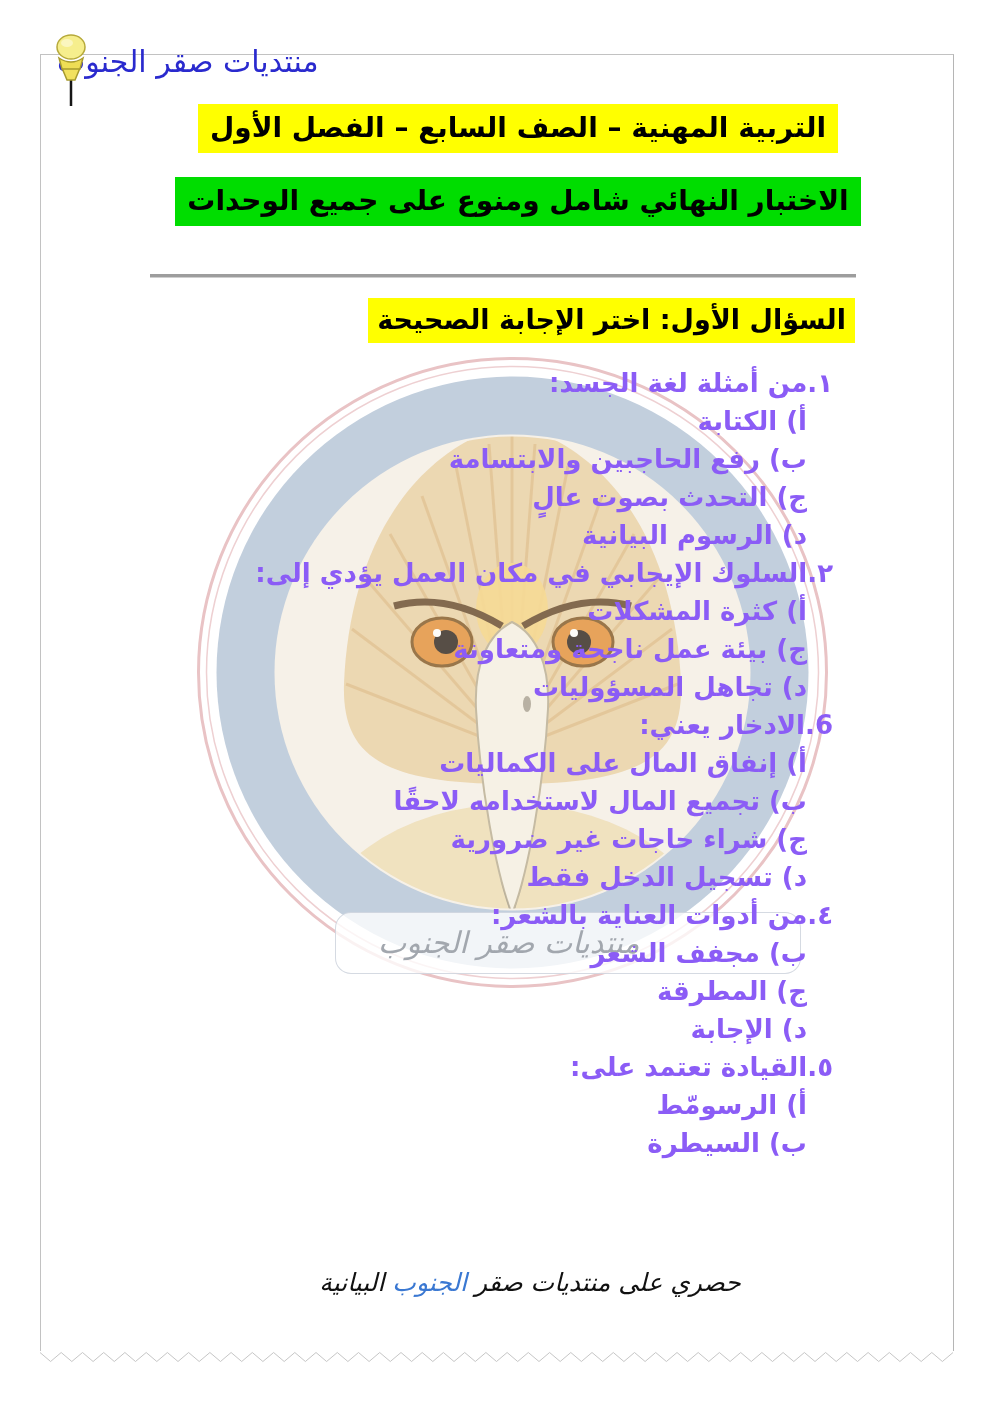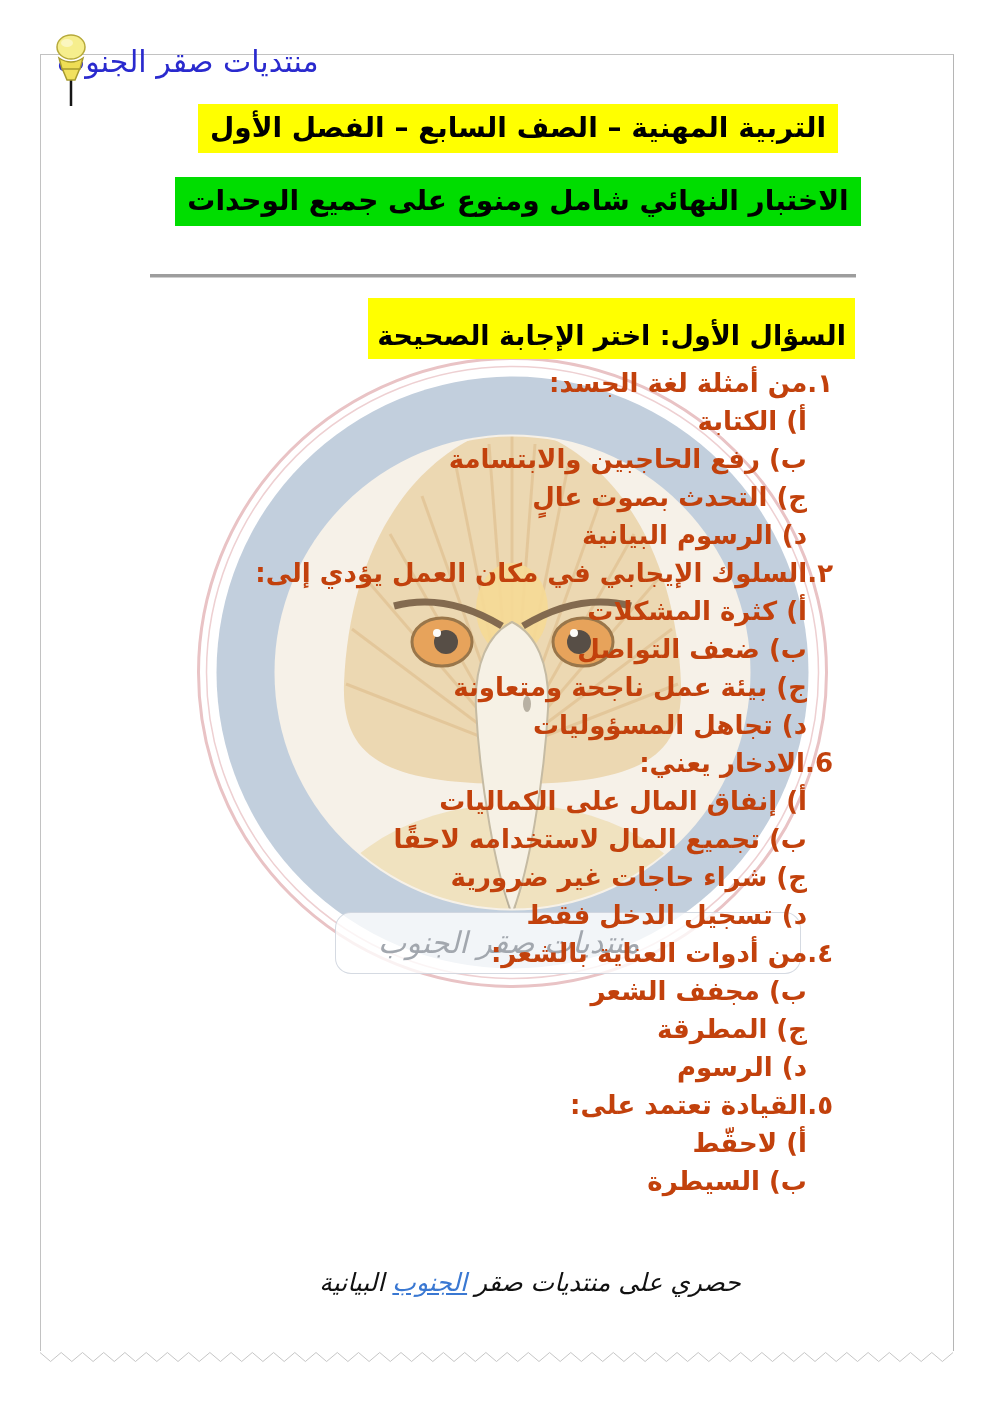--- a/index.html
+++ b/index.html
@@ -29,27 +29,27 @@
   .hl { direction:rtl; font-weight:bold; font-size:28px; color:#000; padding:7px 12px 9px; white-space:nowrap;margin-left:43px; }
   .hl-yellow { background:var(--hl-yellow,#ffff00); }
   .hl-green  { background:var(--hl-green,#00dd00); }
 
   .separator { position:absolute; left:150px; top:274px; width:706px; height:3px;
     background:#9d9d9d; border-bottom:1px solid #cfcfcf; z-index:2; }
 
   .section-header {
     position:absolute; right:138px; top:298px; z-index:3;
     background:var(--hl-yellow,#ffff00); direction:rtl;
-    font-weight:bold; font-size:27px; color:#000; padding:22px 9px 8px; white-space:nowrap;
+    font-weight:bold; font-size:27px; color:#000; padding:6px 9px 8px; white-space:nowrap;
   }
 
   
   .questions {
     position:absolute; right:160px; left:60px; top:364px; z-index:3;
-    direction:rtl; text-align:right; color:#c2410c;
+    direction:rtl; text-align:right; color:#8b5cf6;
     font-weight:bold; font-size:26px; line-height:38px;
   }
   .q-line  { white-space:nowrap; }
   .opt-line{ white-space:nowrap; padding-right:26px; }
 
   
   .watermark-svg { position:absolute; left:194px; top:354px; width:637px; height:637px; z-index:0; }
   .wm-box {
     position:absolute; left:335px; top:912px; width:466px; height:62px; z-index:1;
     background:rgba(255,255,255,0.78); border:1px solid rgba(190,198,210,0.65);
@@ -57,21 +57,21 @@
     font-style:italic; font-size:30px; color:#a2a7ae; line-height:60px; padding-left:42px;
     box-sizing:border-box; white-space:nowrap; overflow:hidden;
   }
 
   
   .credit {
     position:absolute; left:300px; width:460px; top:1268px; z-index:3;
     direction:rtl; text-align:center; font-family:"DejaVu Serif", serif; font-style:italic;
     font-size:25px; color:#111; white-space:nowrap;
   }
-  .credit .link { color:var(--link-blue,#3a78d2); text-decoration:underline; cursor:pointer; }
+  .credit .link { color:var(--link-blue,#3a78d2); cursor:pointer; }
   .site-url {
     position:absolute; right:4px; top:1432px; z-index:3;
     font-weight:bold; font-style:italic; font-size:17px; color:#000; letter-spacing:0.5px;
   }
 </style>
 </head>
 <body>
 
 <div class="page">
 
@@ -151,34 +151,33 @@
   <div class="section-header">السؤال الأول: اختر الإجابة الصحيحة</div>
 
   <div class="questions">
       <div class="q-line">١.من أمثلة لغة الجسد:</div>
       <div class="opt-line">أ) الكتابة</div>
       <div class="opt-line">ب) رفع الحاجبين والابتسامة</div>
       <div class="opt-line">ج) التحدث بصوت عالٍ</div>
       <div class="opt-line">د) الرسوم البيانية</div>
       <div class="q-line">٢.السلوك الإيجابي في مكان العمل يؤدي إلى:</div>
       <div class="opt-line">أ) كثرة المشكلات</div>
-      <div class="opt-line">ب) ضعف التواصل</div>
       <div class="opt-line">ج) بيئة عمل ناجحة ومتعاونة</div>
       <div class="opt-line">د) تجاهل المسؤوليات</div>
       <div class="q-line">6.الادخار يعني:</div>
       <div class="opt-line">أ) إنفاق المال على الكماليات</div>
       <div class="opt-line">ب) تجميع المال لاستخدامه لاحقًا</div>
       <div class="opt-line">ج) شراء حاجات غير ضرورية</div>
       <div class="opt-line">د) تسجيل الدخل فقط</div>
       <div class="q-line">٤.من أدوات العناية بالشعر:</div>
       <div class="opt-line">ب) مجفف الشعر</div>
       <div class="opt-line">ج) المطرقة</div>
-      <div class="opt-line">د) الرسوم</div>
+      <div class="opt-line">د) الإجابة</div>
       <div class="q-line">٥.القيادة تعتمد على:</div>
-      <div class="opt-line">أ) لاحقّط</div>
+      <div class="opt-line">أ) الرسومّط</div>
       <div class="opt-line">ب) السيطرة</div>
     </div>
 
   <div class="credit">
     <span>حصري على منتديات صقر </span><span class="link">الجنوب</span><span> البيانية</span>
   </div>
   <div class="site-url">www.inob-io.com</div>
 
 </div>
 

